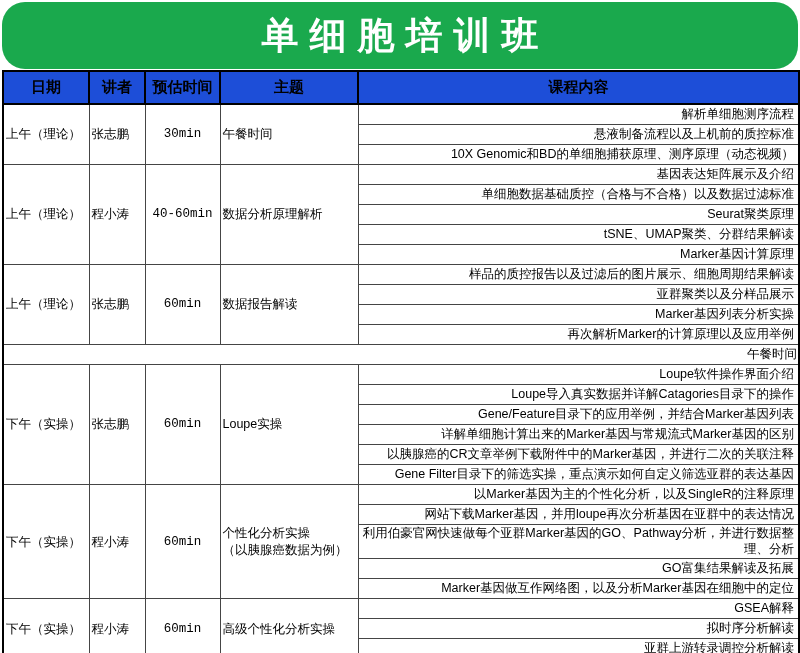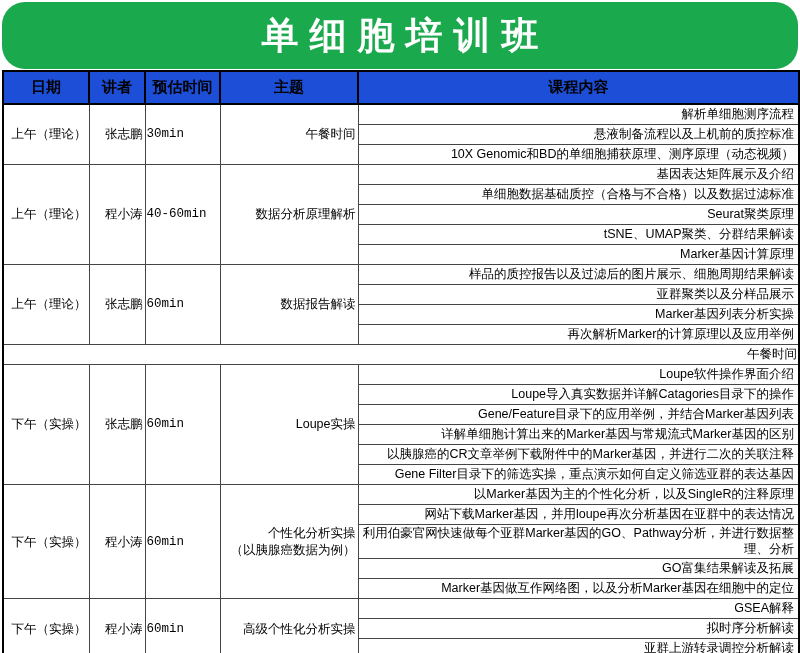--- a/index.html
+++ b/index.html
@@ -22,23 +22,23 @@
     width:796px;border-collapse:collapse;table-layout:fixed;
     border:2px solid #000;
   }
   table.schedule th{
     background:#1d4ed8;border:2px solid #000;
     font-size:15px;font-weight:bold;height:31px;text-align:center;padding:0;
   }
   table.schedule td{
     border:1px solid #454545;font-size:12.5px;overflow:hidden;
   }
-  td.meta-cell{text-align:right;vertical-align:middle;padding:0 2px;}
+  td.meta-cell{text-align:left;vertical-align:middle;padding:0 2px;}
   td.time-cell{
-    text-align:left;vertical-align:middle;
+    text-align:center;vertical-align:middle;
     font-family:"Liberation Mono","DejaVu Sans Mono",monospace;font-size:12px;
   }
   td.content-cell{
     text-align:right;vertical-align:middle;padding:1px 4px;height:17px;line-height:1.25;
   }
   td.lunch-cell{
     text-align:right;vertical-align:middle;height:16px;font-size:12.5px;
     border-top:2px solid #000;border-bottom:2px solid #000;
   }
   .topic-line{line-height:1.3;}

